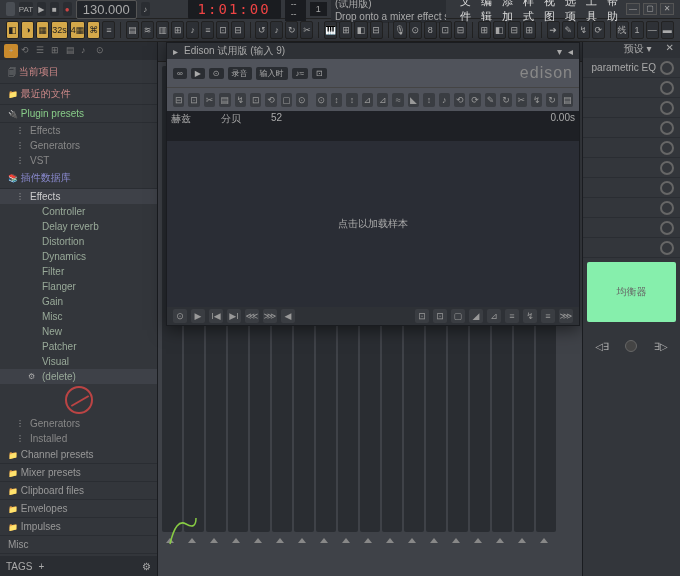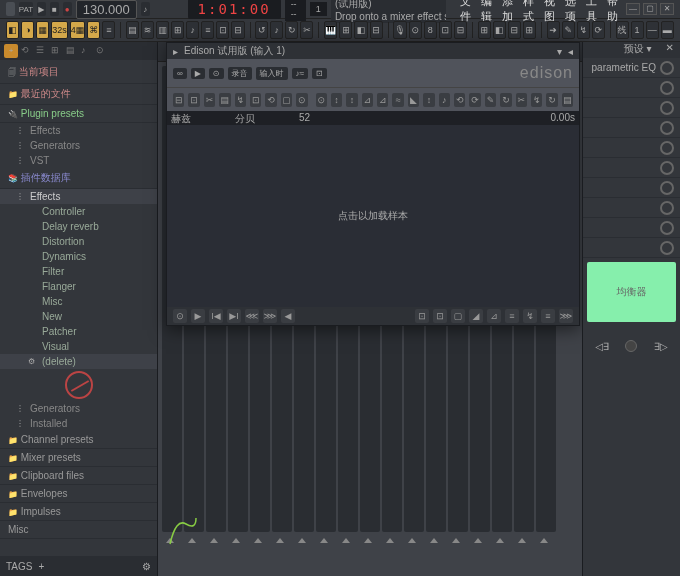--- a/index.html
+++ b/index.html
@@ -45,21 +45,21 @@
 .sb-col { width:20px; display:flex; flex-direction:column; align-items:center; gap:2px; }
 .arrow-up { width:0; height:0; border-left:4px solid transparent; border-right:4px solid transparent; border-bottom:5px solid #888; }
 .plugin-win { position:absolute; left:8px; top:0; width:414px; height:284px; background:#4a4d55; border:1px solid #1a1c20; box-shadow:0 4px 16px rgba(0,0,0,.5); display:flex; flex-direction:column; }
 .pw-title { height:16px; background:#2e3136; display:flex; align-items:center; padding:0 6px; font-size:9px; gap:6px; }
 .pw-row1 { height:28px; background:#50535b; display:flex; align-items:center; padding:0 6px; gap:4px; }
 .pw-chip { background:#2a2d32; padding:1px 4px; border-radius:2px; font-size:8px; }
 .pw-brand { margin-left:auto; font-size:16px; color:#888; letter-spacing:1px; }
 .pw-row2 { height:24px; background:#50535b; display:flex; align-items:center; padding:0 6px; gap:4px; border-top:1px solid #444; }
 .pw-tool { width:14px; height:14px; background:#3a3d42; border-radius:2px; font-size:9px; text-align:center; line-height:14px; color:#999; }
 .pw-wave { flex:1; background:#2a2d35; position:relative; display:flex; align-items:center; justify-content:center; color:#666; font-size:12px; }
-.pw-ruler { height:14px; background:#1e2025; display:flex; color:#555; font-size:8px; padding:1px 4px; gap:44px; }
+.pw-ruler { height:30px; background:#1e2025; display:flex; color:#555; font-size:8px; padding:1px 4px; gap:30px; }
 .pw-bottom { height:18px; background:#2e3136; display:flex; align-items:center; padding:0 6px; gap:4px; }
 .mixer { position:absolute; right:0; top:0; width:98px; height:100%; background:#33363b; border-left:1px solid #1a1c20; }
 .mixer-head { height:16px; background:#2e3136; display:flex; align-items:flex-start; padding:0 6px; font-size:9px; gap:14px; justify-content:flex-end; }
 .mixer-slot { height:20px; border-bottom:1px solid #2a2d32; display:flex; align-items:center; justify-content:flex-end; padding:0 6px; font-size:9px; color:#888; gap:4px; }
 .slot-knob { width:14px; height:14px; border-radius:50%; border:2px solid #666; }
 .mixer-eq { height:60px; background:#86efac; margin:4px; border-radius:2px; display:flex; align-items:center; justify-content:center; color:#666; }
 .mixer-bottom { height:40px; display:flex; align-items:center; justify-content:space-around; padding:4px; }
 .curve { position:absolute; left:10px; bottom:30px; width:30px; height:30px; }
 </style>
 </head>
@@ -167,20 +167,21 @@
         <div class="br-item"><span class="br-icon">⋮</span> Generators</div>
         <div class="br-item"><span class="br-icon">⋮</span> VST</div>
         <div class="br-header" style="color: rgb(136, 136, 204);"><span class="br-icon">📚</span> 插件数据库</div>
         <div class="br-item sel"><span class="br-icon">⋮</span> Effects</div>
         <div class="br-item sub"><span class="br-icon"></span> Controller</div>
         <div class="br-item sub"><span class="br-icon"></span> Delay reverb</div>
         <div class="br-item sub"><span class="br-icon"></span> Distortion</div>
         <div class="br-item sub"><span class="br-icon"></span> Dynamics</div>
         <div class="br-item sub"><span class="br-icon"></span> Filter</div>
         <div class="br-item sub"><span class="br-icon"></span> Flanger</div>
+        <div class="br-item sub"><span class="br-icon"></span> Gain</div>
         <div class="br-item sub"><span class="br-icon"></span> Misc</div>
         <div class="br-item sub"><span class="br-icon"></span> New</div>
         <div class="br-item sub"><span class="br-icon"></span> Patcher</div>
         <div class="br-item sub"><span class="br-icon"></span> Visual</div>
         <div class="br-item sub sel"><span class="br-icon">⚙</span> (delete)</div>
         <div class="br-delete-icon"></div>
         <div class="br-item"><span class="br-icon">⋮</span> Generators</div>
         <div class="br-item"><span class="br-icon">⋮</span> Installed</div>
         <div class="br-header" style="color: rgb(153, 153, 153);"><span class="br-icon">📁</span> Channel presets</div>
         <div class="br-header" style="color: rgb(153, 153, 153);"><span class="br-icon">📁</span> Mixer presets</div>
@@ -438,21 +439,21 @@
           </div>
         </div>
       <svg class="curve">
           <path d="M2 28 Q8 2 18 8 T28 2" stroke="#8c4" fill="none" stroke-width="1.5"></path>
         </svg>
     </div>
 
     <div class="plugin-win">
       <div class="pw-title">
         <span>▸</span>
-        <span>Edison 试用版 (输入 1)</span>
+        <span>Edison 试用版 (输入 9)</span>
         <span style="margin-left:auto">▾</span>
         <span>◂</span>
       </div>
       <div class="pw-row1">
         <span class="pw-chip">∞</span>
         <span class="pw-chip">▶</span>
         <span class="pw-chip">⊙</span>
         <span class="pw-chip">录音</span>
         <span class="pw-chip">输入时</span>
         <span class="pw-chip">♪≈</span>

